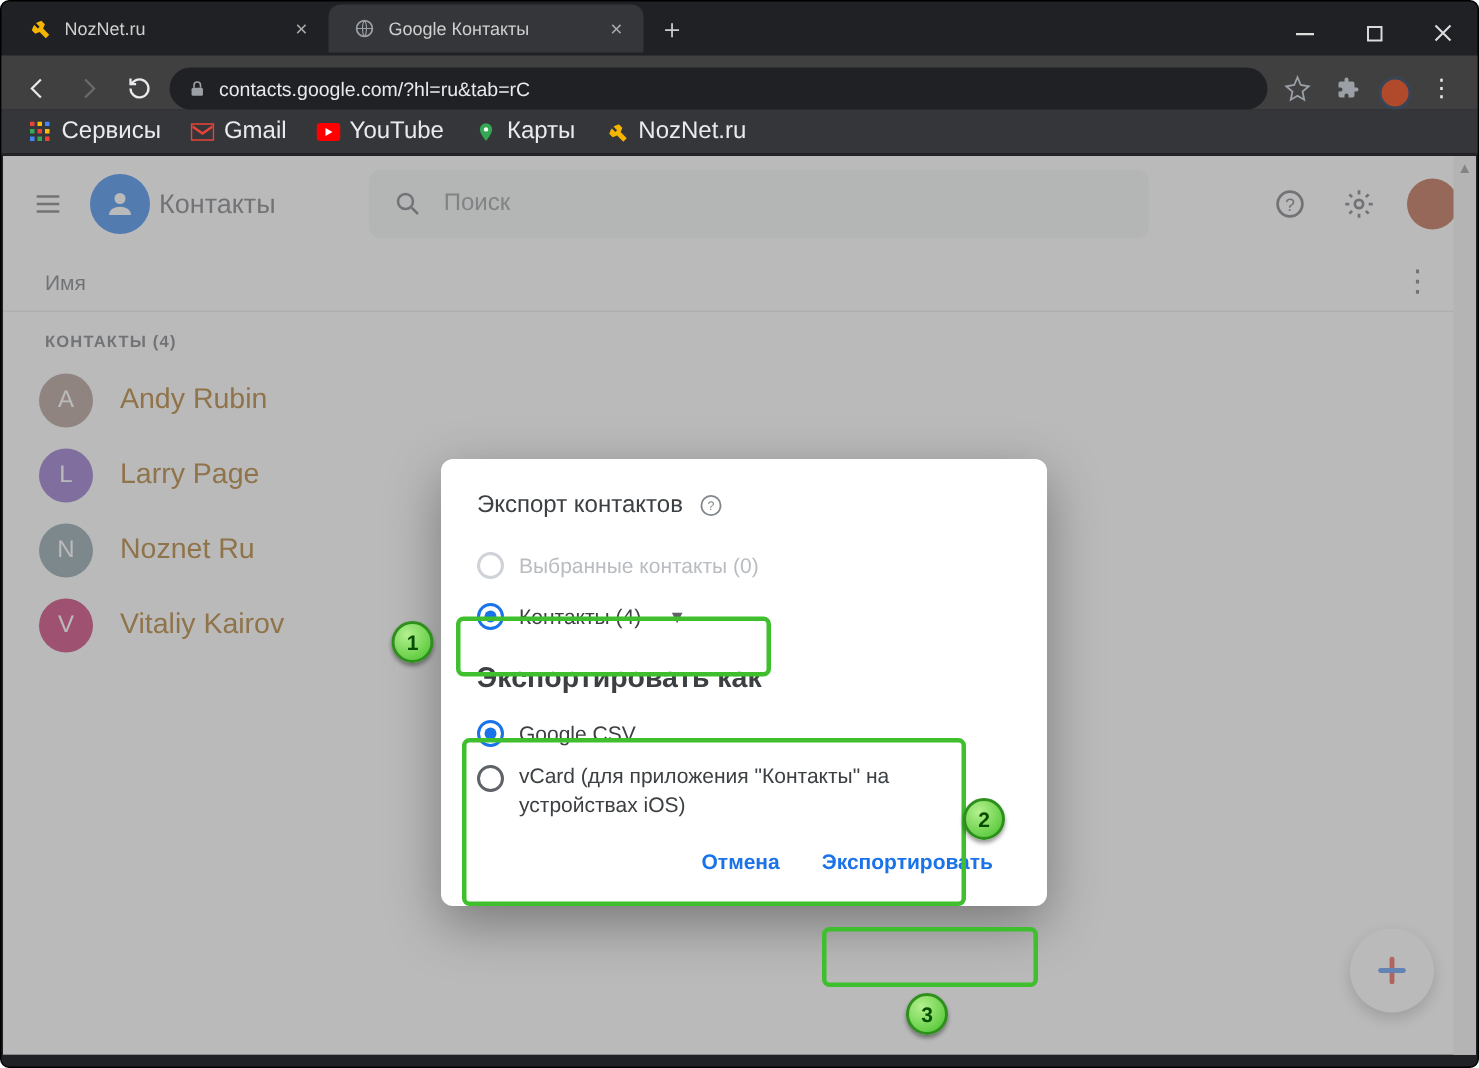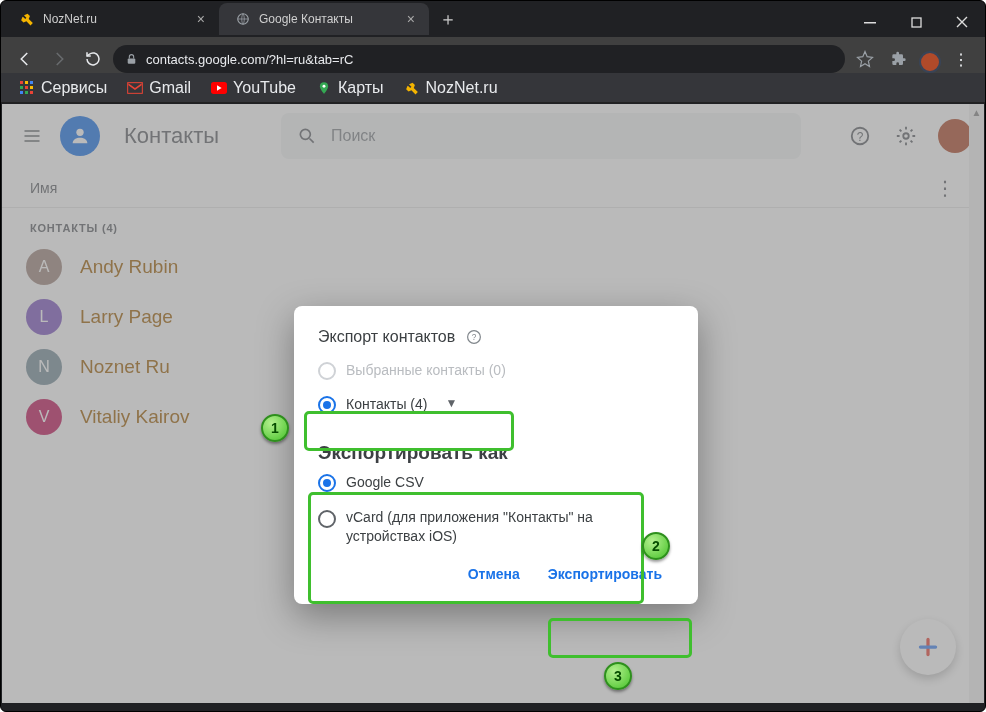--- a/index.html
+++ b/index.html
@@ -28,40 +28,40 @@
   .bm { display:flex; align-items:center; gap:6px; color:#e8eaed; font-size:16px; padding:3px 8px;text-align:right; }
   .bm-icon { width:16px; height:16px; display:flex; align-items:center; justify-content:center;}
 
   
   .page { position:absolute; top:103px; left:1px; right:1px; bottom:8px; background:#fff; }
   .overlay { position:absolute; inset:0; background:rgba(130,130,130,0.55); z-index:5; }
 
   .app-header { height:64px; display:flex; align-items:center; padding:0 12px 0 8px; gap:6px;}
   .hamburger { width:44px; height:44px; display:flex; align-items:center; justify-content:center; color:#5f6368; }
   .app-logo { width:40px; height:40px; border-radius:50%; background:#1a73e8; display:flex; align-items:center; justify-content:center; }
-  .app-title { font-size:22px; color:#5f6368; margin-left:18px; }
+  .app-title { font-size:18px; color:#5f6368; margin-left:0; }
   .searchbox { margin-left:56px; width:520px; height:46px; background:#f1f3f4; border-radius:8px; display:flex; align-items:center; padding:0 16px; color:#5f6368;}
   .searchbox .sicon{ margin-right:14px;}
   .searchbox .stext{ font-size:16px; color:#80868b;}
   .hdr-icons { margin-left:auto; display:flex; align-items:center; gap:6px;}
   .hdr-icon { width:40px; height:40px; display:flex; align-items:center; justify-content:center; color:#5f6368;}
   .avatar-big { width:34px; height:34px; border-radius:50%; background:#b04a2a; margin-left:6px;}
 
   .list-hdr { height:40px; display:flex; align-items:center; padding:0 28px; color:#5f6368; font-size:14px; border-bottom:1px solid #e7e7e7;}
   .list-hdr .more{ margin-left:auto; font-size:20px; letter-spacing:1px;}
   .section-label { padding:14px 28px 8px; color:#5f6368; font-size:11px; font-weight:700; letter-spacing:.8px;}
   .contact { height:50px; display:flex; align-items:center; padding:0 24px; gap:18px;}
   .cavatar { width:36px; height:36px; border-radius:50%; display:flex; align-items:center; justify-content:center; color:#fff; font-size:16px;}
   .cname { color:#a16207; font-size:19px;}
 
   
   .dialog { position:absolute; z-index:10; left:292px; top:202px; width:404px; background:#fff; border-radius:8px; box-shadow:0 12px 36px rgba(0,0,0,.35); padding:22px 24px 14px;}
   .dlg-title { font-size:16px; color:#3c4043; display:flex; align-items:center; gap:10px;}
   .dlg-title .help{ color:#80868b;}
-  .radio-row { display:flex; align-items:flex-start; gap:10px; height:30px; font-size:14px; color:#3c4043;}
+  .radio-row { display:flex; align-items:center; gap:10px; height:30px; font-size:14px; color:#3c4043;}
   .radio-row.disabled { color:#b9bcc0;}
   .radio { width:18px; height:18px; border:2px solid #5f6368; border-radius:50%; position:relative; flex-shrink:0;}
   .radio.disabled{ border-color:#cfd2d6;}
   .radio.checked{ border-color:#1a73e8;}
   .radio.checked::after{ content:""; position:absolute; inset:3px; background:#1a73e8; border-radius:50%;}
   .drop-arrow{ color:#5f6368; margin-left:8px; font-size:12px;}
   .sec-label { font-size:19px; font-weight:700; color:#3c4043; margin:10px 0 4px;}
   .dlg-actions{ display:flex; justify-content:flex-end; gap:4px; margin-top:12px;}
   .txtbtn{ color:#1a73e8; font-size:14px; font-weight:600; padding:8px 12px; border-radius:4px; cursor:pointer;}
 

